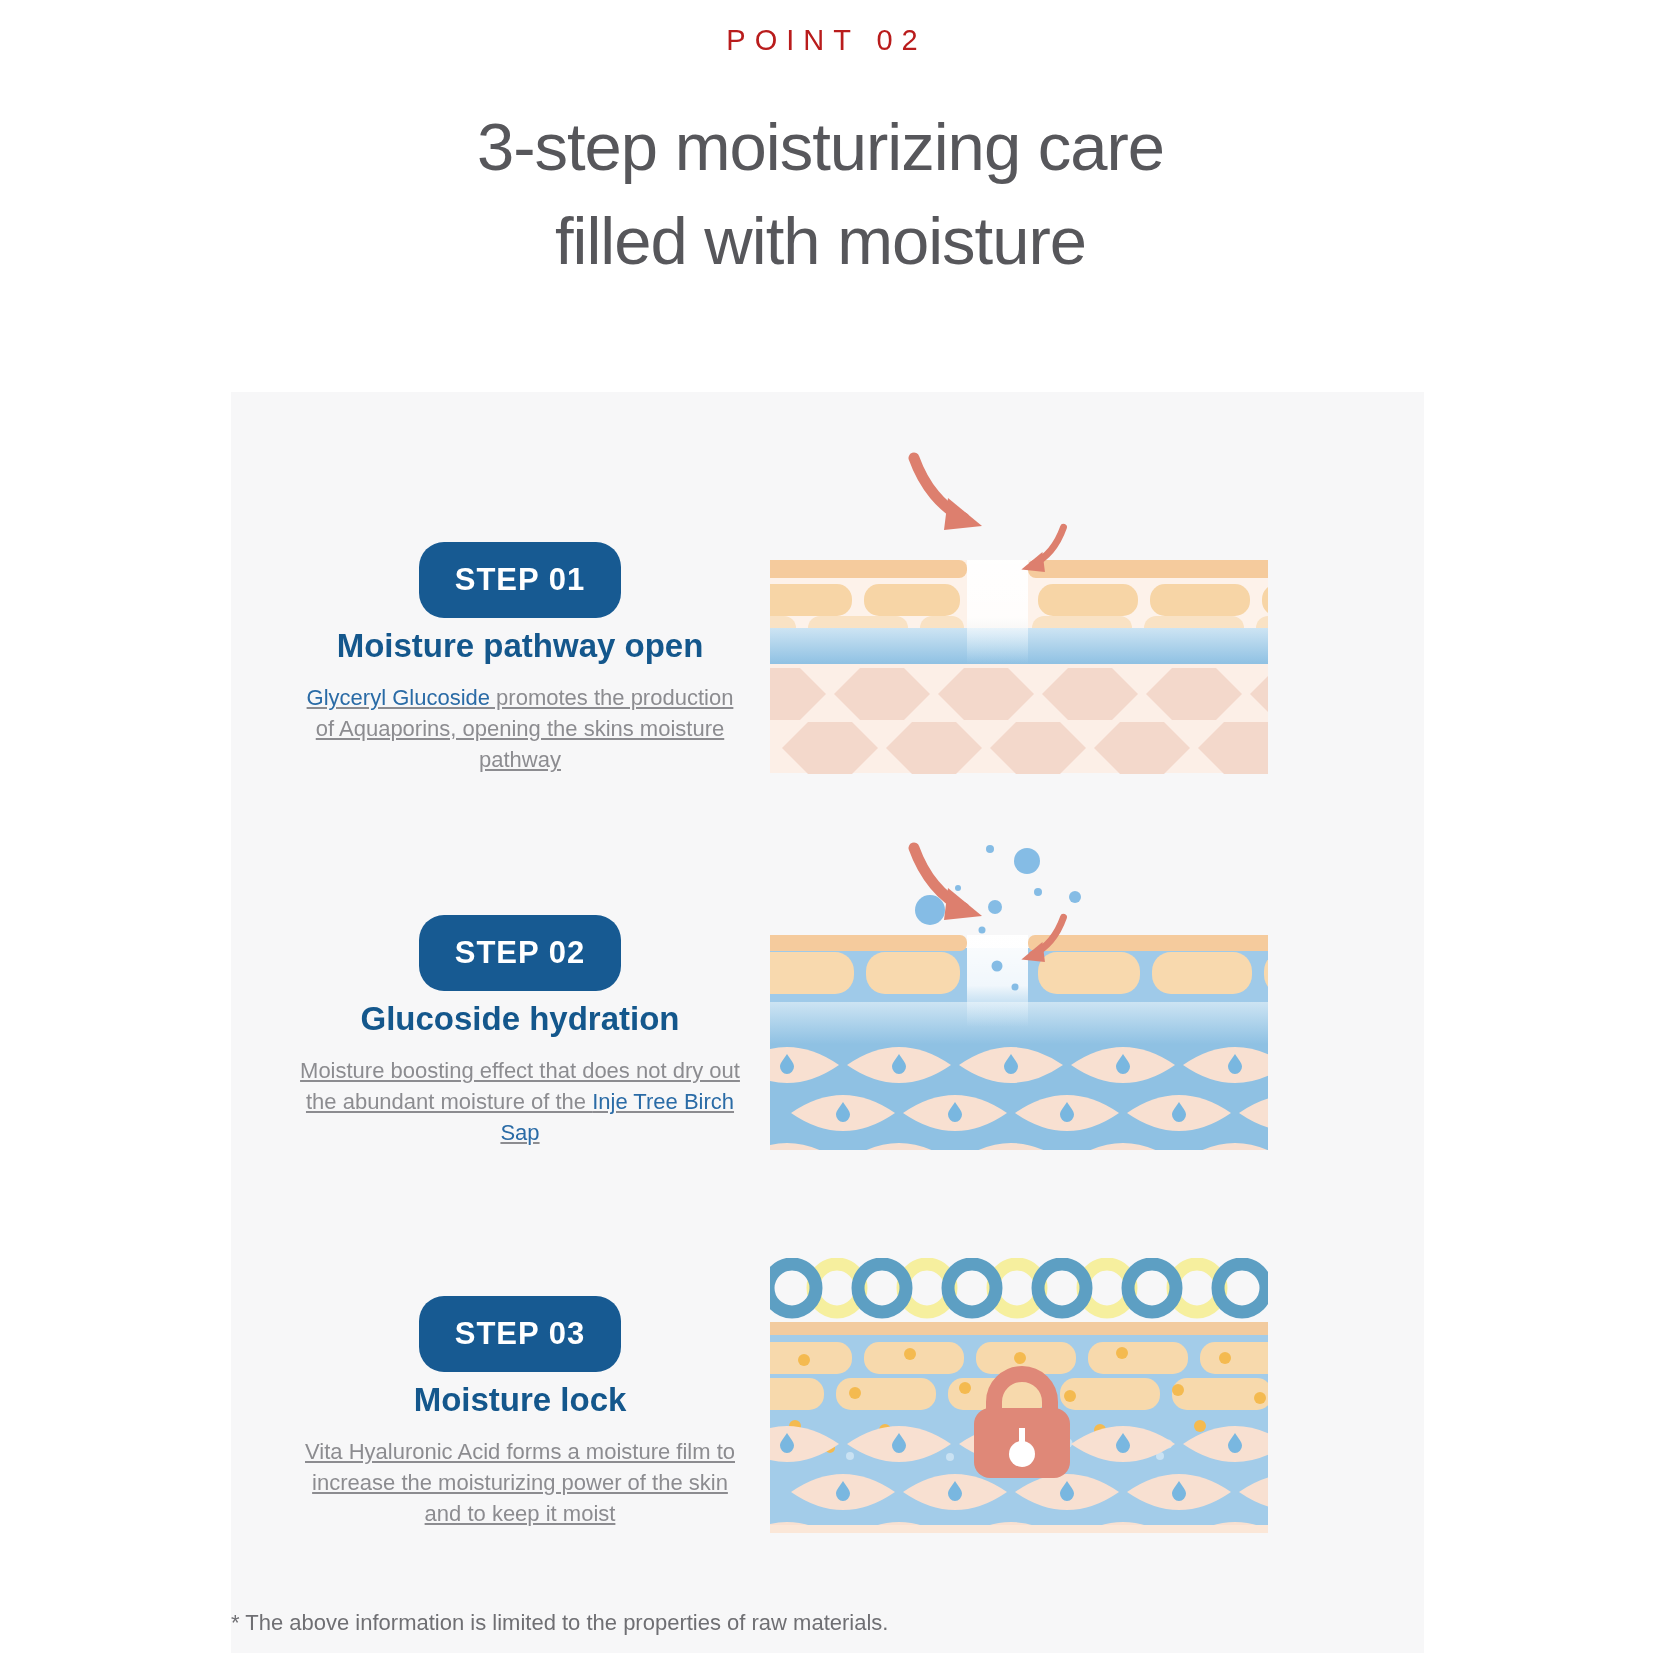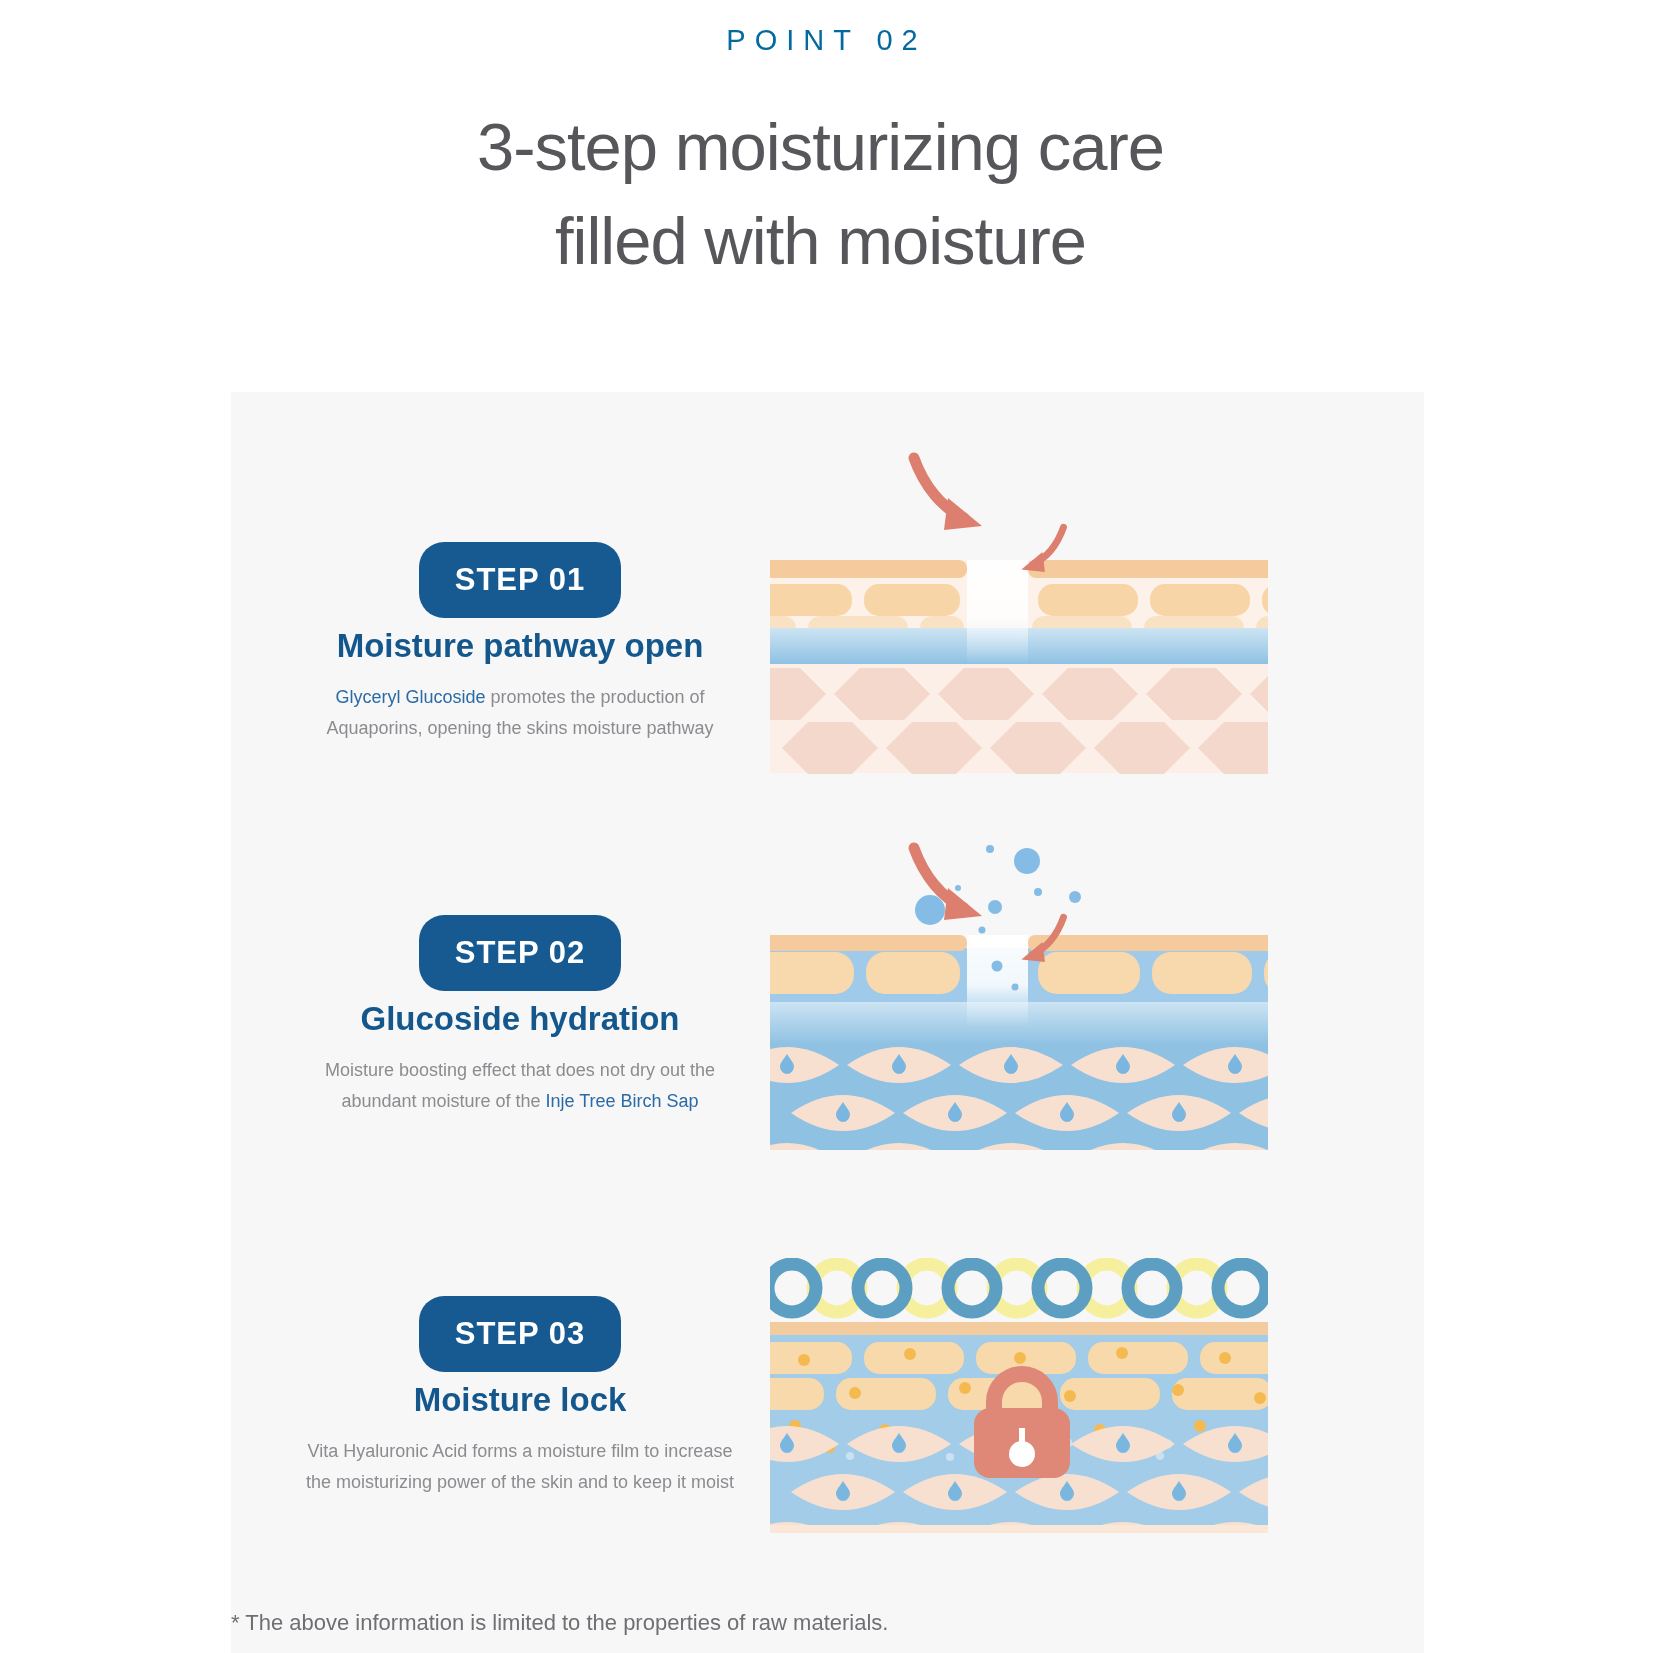--- a/index.html
+++ b/index.html
@@ -7,21 +7,21 @@
     width: 1653px; height: 1653px;
     position: relative;
     background: #ffffff;
     font-family: "Liberation Sans", sans-serif;
     overflow: hidden;
   }
   .header { position: absolute; left: 0; right: 0; top: 0; text-align: center; }
   .point-label {
     position: absolute; left: 0; right: 0; top: 24px;
     font-size: 29px; letter-spacing: 9px;
-    color: #0369a1; font-weight: 400;
+    color: #b91c1c; font-weight: 400;
   }
   .page-title {
     position: absolute; left: 0; right: 12px; top: 96px;
     font-size: 67px; line-height: 94px; font-weight: 400;
     color: #57575b; letter-spacing: -1px; margin: 4px;
   }
   .card {
     position: absolute; left: 231px; top: 392px;
     width: 1193px; height: 1261px;
     background: #f7f7f8;
@@ -37,21 +37,21 @@
     background: #175a92; color: #ffffff;
     font-size: 31px; font-weight: 700; letter-spacing: 1px;
     padding: 20px 36px; border-radius: 25px;
   }
   .step-subtitle {
     margin: 9px 0 0 0;
     font-size: 33px; font-weight: 700; color: #14578c;
   }
   .step-body {
     margin: 17px auto 0 auto; width: 440px;
-    font-size: 18px; line-height: 31px; color: #8c8c90; font-weight: 400;
+    font-size: 22px; line-height: 31px; color: #8c8c90; font-weight: 400; text-decoration: underline;
   }
   .step-body .hl { color: #2a6ba6; }
   .illus { position: absolute; left: 539px; width: 498px; }
   .illus.i1 { top: 58px;  height: 330px; }
   .illus.i2 { top: 448px; height: 310px; }
   .illus.i3 { top: 866px; height: 275px; }
   .illus svg { display: block; width: 100%; height: 100%; }
   .footnote {
     position: absolute; left: 0; width: 1088px; top: 1196px;
     text-align: left;

